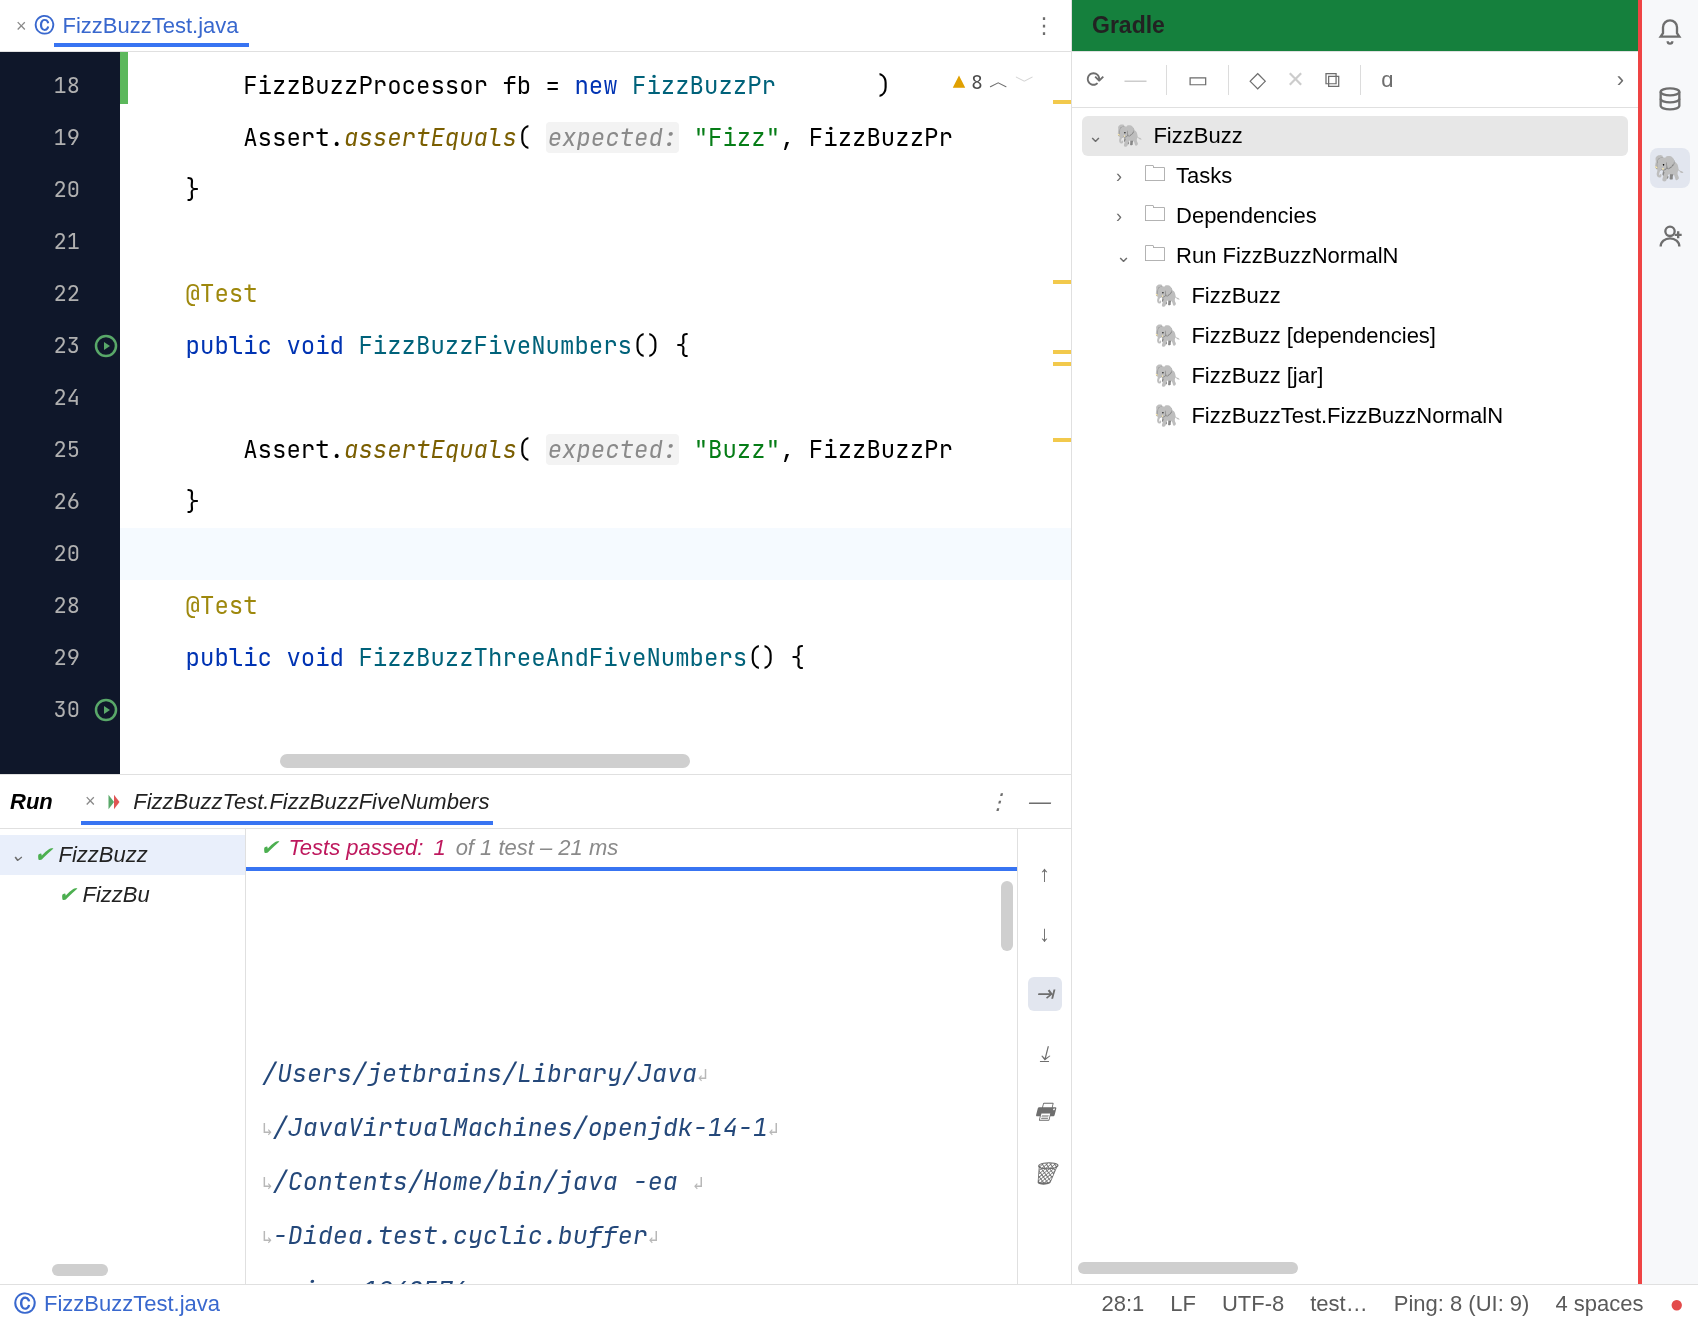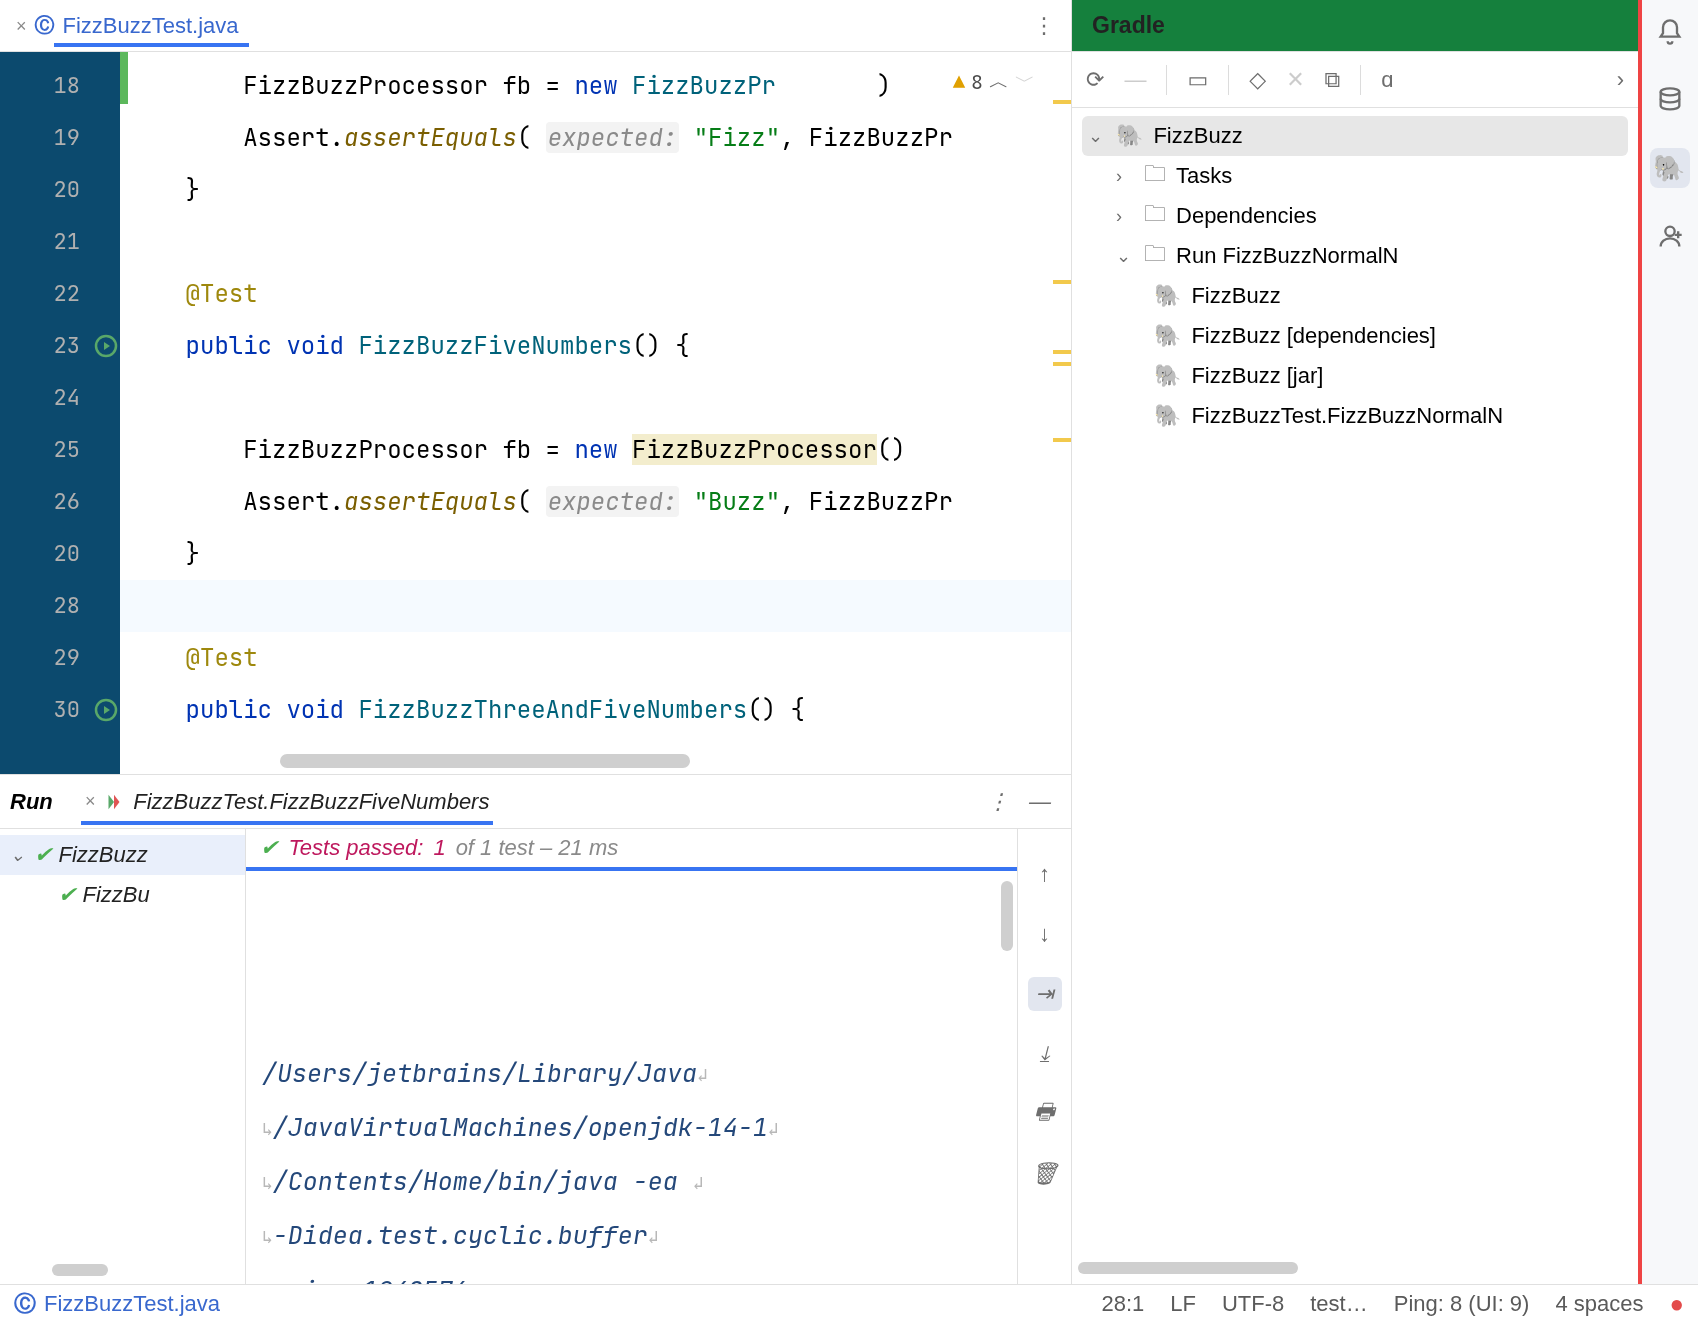--- a/index.html
+++ b/index.html
@@ -16,21 +16,21 @@
   .editor-tab { display: flex; align-items: center; gap: 8px; padding: 6px 10px; position: relative; }
   .editor-tab .close { color: #8a8a8a; font-size: 18px; line-height: 1; }
   .editor-tab .file-icon { color: #3968ce; font-weight: 600; font-size: 20px; }
   .editor-tab .file-name { color: #3968ce; font-size: 22px; }
   .editor-tab .under { position: absolute; left: 48px; right: 0; bottom: -2px; height: 4px; background: #3874f2; }
   .editor-tabs .spacer { flex: 1; }
   .editor-tabs .kebab { color: #6e6e6e; font-size: 22px; padding: 0 10px; }
 
   
   .editor { flex: 1; display: flex; font-family: "JetBrains Mono", Menlo, Consolas, monospace; font-size: 24px; position: relative; min-height: 0; overflow: hidden; }
-  .gutter { width: 120px; background: #0c4a6e; color: #b0b0b0; text-align: right; padding-top: 8px; padding-left: 12px; }
+  .gutter { width: 120px; background: #0f172a; color: #b0b0b0; text-align: right; padding-top: 8px; padding-left: 12px; }
   .gutter .ln { height: 52px; padding-right: 40px; line-height: 52px; font-size: 22px; position: relative; }
   .run-gutter-icon { position: absolute; right: 2px; top: 14px; }
   .code-area { flex: 1; padding-top: 8px; overflow: hidden; position: relative; }
   .code-line { height: 52px; line-height: 52px; white-space: pre; padding-left: 8px; }
   .code-line.current { background: #f5faff; }
   .kw { color: #0033b3; }
   .ann { color: #9e880d; }
   .mname { color: #00627a; }
   .miname { color: #7a5e00; font-style: italic; }
   .param { color: #8a8a8a; font-style: italic; background: #f3f3f3; border-radius: 4px; padding: 0 2px; }
@@ -160,21 +160,20 @@
             <div class="m warn" style="top:386px"></div>
           </div>
           <div class="h-scrollbar"></div>
         <div class="code-line">        FizzBuzzProcessor fb = <span class="kw">new</span> <span class="mname">FizzBuzzPr</span>       )</div>
             <div class="code-line">        Assert.<span class="miname">assertEquals</span>( <span class="param">expected:</span> <span class="str">"Fizz"</span>, FizzBuzzPr</div>
             <div class="code-line">    }</div>
             <div class="code-line"></div>
             <div class="code-line">    <span class="ann">@Test</span></div>
             <div class="code-line">    <span class="kw">public void</span> <span class="mname">FizzBuzzFiveNumbers</span>() {</div>
             <div class="code-line"></div>
-            <div class="code-line">        FizzBuzzProcessor fb = <span class="kw">new</span> <span class="hl-type">FizzBuzzProcessor</span>()</div>
             <div class="code-line">        Assert.<span class="miname">assertEquals</span>( <span class="param">expected:</span> <span class="str">"Buzz"</span>, FizzBuzzPr</div>
             <div class="code-line">    }</div>
             <div class="code-line current"><span class="green-bar"></span></div>
             <div class="code-line">    <span class="ann">@Test</span></div>
             <div class="code-line">    <span class="kw">public void</span> <span class="mname">FizzBuzzThreeAndFiveNumbers</span>() {</div>
           </div>
       </div>
 
       <div class="run-window">
         <div class="run-header">

